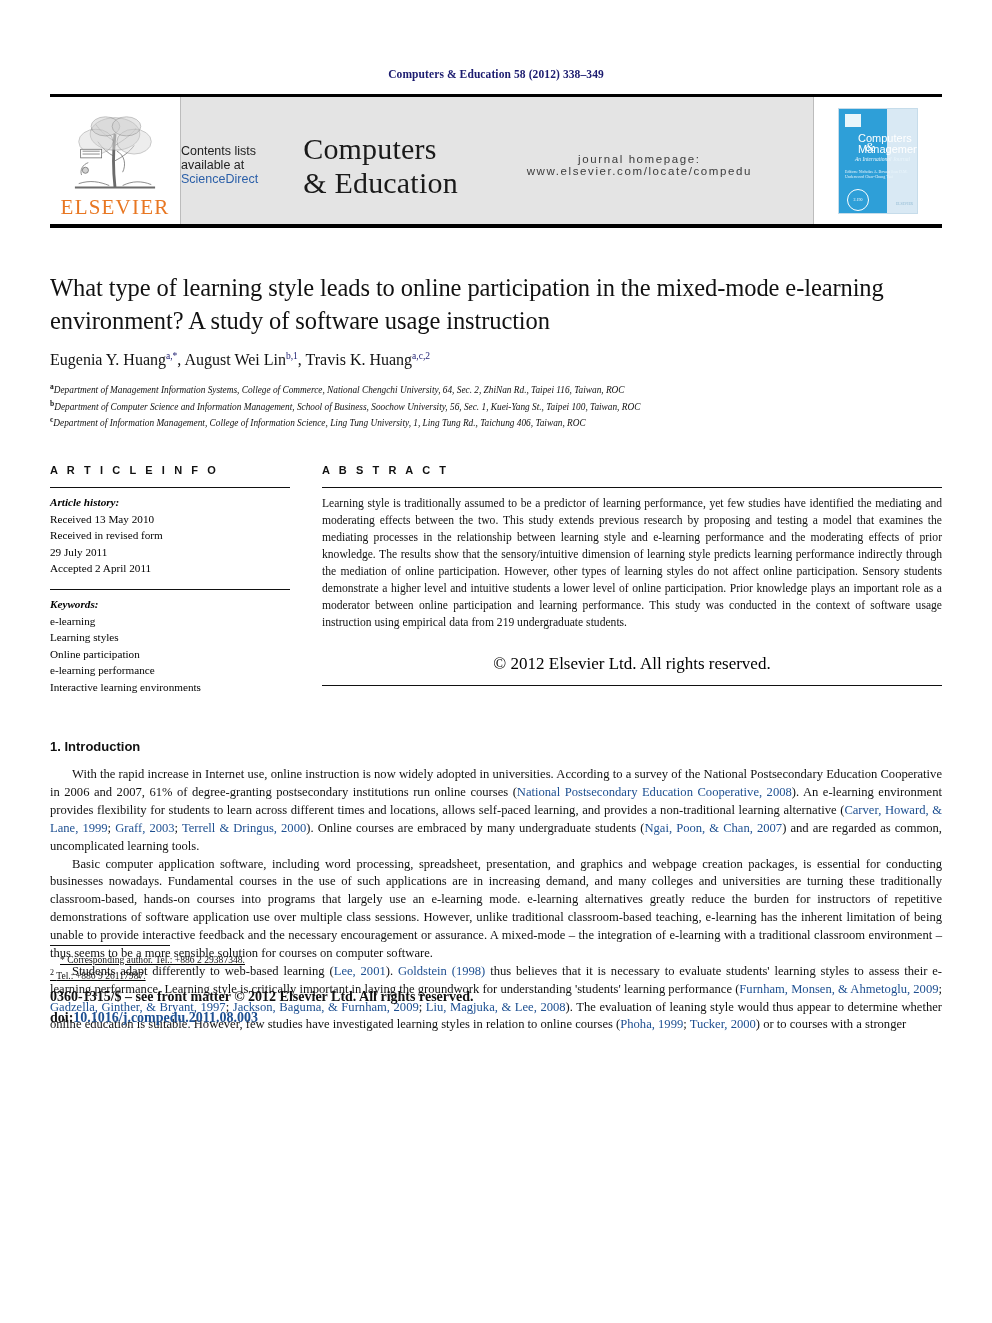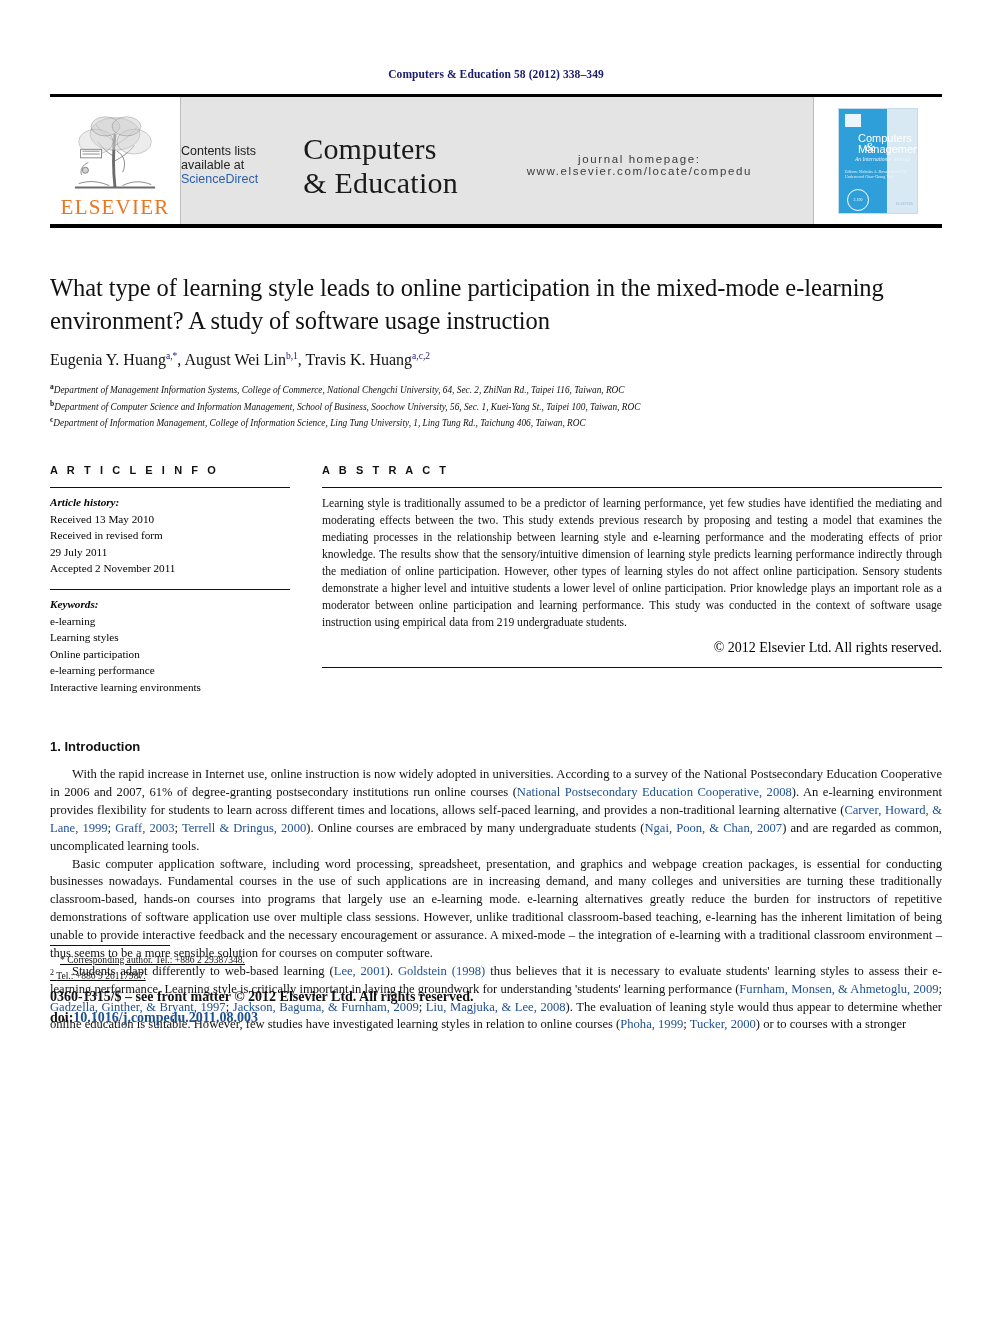--- a/index.html
+++ b/index.html
@@ -246,23 +246,23 @@
     margin: 13px 0 0 0;
   }
   .abs-body {
     font-size: 11.6px;
     line-height: 1.47;
     text-align: justify;
     padding-top: 7px;
     color: #111;
   }
   .copyright {
-    text-align: right;
-    font-size: 14px;
-    margin-top: 9px;
+    text-align: center;
+    font-size: 17px;
+    margin-top: 23px;
   }
   .abs-rule-bottom {
     border-top: 1.6px solid #111;
     margin-top: 11px;
   }
 
   
   .bodysect { margin-top: 44px; }
   h2.sect-title {
     font-family: "Liberation Sans", sans-serif;
@@ -398,21 +398,21 @@
   <div class="infoabs">
 
     <div class="col-info">
       <div class="sect-head">A R T I C L E   I N F O</div>
       <div class="rule-thin"></div>
       <div class="info-body">
         <div class="lbl">Article history:</div>
         <div>Received 13 May 2010</div>
         <div>Received in revised form</div>
         <div>29 July 2011</div>
-        <div>Accepted 2 November 2011</div>
+        <div>Accepted 2 April 2011</div>
       </div>
       <div class="info-sep"></div>
       <div class="info-body">
         <div class="lbl">Keywords:</div>
         <div>e-learning</div>
         <div>Learning styles</div>
         <div>Online participation</div>
         <div>e-learning performance</div>
         <div>Interactive learning environments</div>
       </div>

